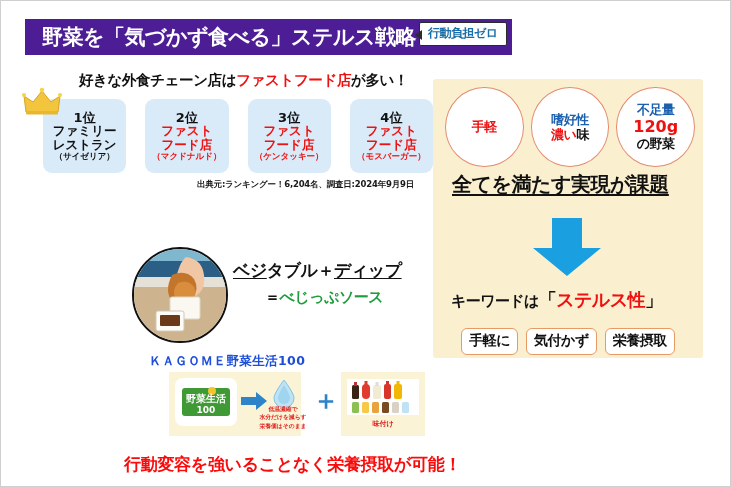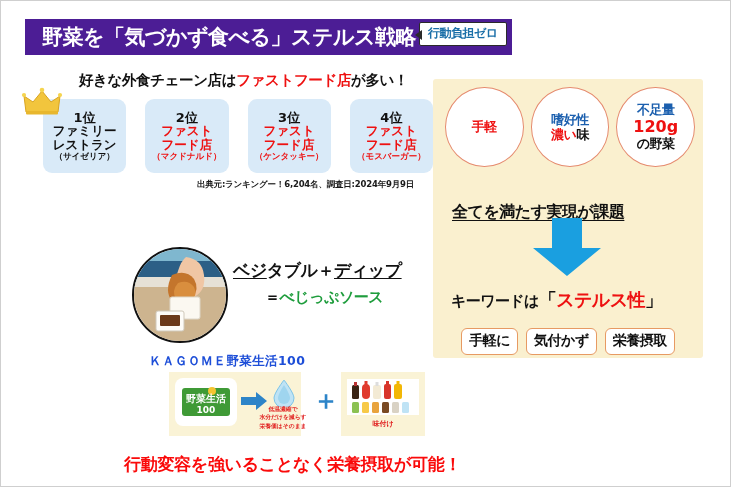--- a/index.html
+++ b/index.html
@@ -136,22 +136,22 @@
     display:flex;flex-direction:column;align-items:center;justify-content:center;
     line-height:1.18;
   }
   .c-t{font-size:13px;font-weight:bold;letter-spacing:-0.5px;}
   .c-red{color:#ee1111;}
   .c-blue{color:#1b5fae;}
   .c-black{color:#111;}
   .c-big{font-size:16px;font-weight:bold;color:#ee1111;}
 
   .challenge-text{
-    position:absolute;left:451px;top:201px;
-    font-size:16px;font-weight:bold;color:#111;white-space:nowrap;
+    position:absolute;left:451px;top:170px;
+    font-size:20px;font-weight:bold;color:#111;white-space:nowrap;
     text-decoration:underline;text-underline-offset:3px;letter-spacing:-0.5px;
   }
   .big-arrow{position:absolute;left:528px;top:217px;}
   .keyword-line{
     position:absolute;left:450px;top:287px;
     font-size:15px;font-weight:bold;color:#111;white-space:nowrap;letter-spacing:-0.6px;
   }
   .keyword-line .kw{color:#ee1111;font-size:18px;}
   .kw-boxes{position:absolute;left:438px;top:327px;width:258px;display:flex;gap:8px;justify-content:center;}
   .kw-box{

